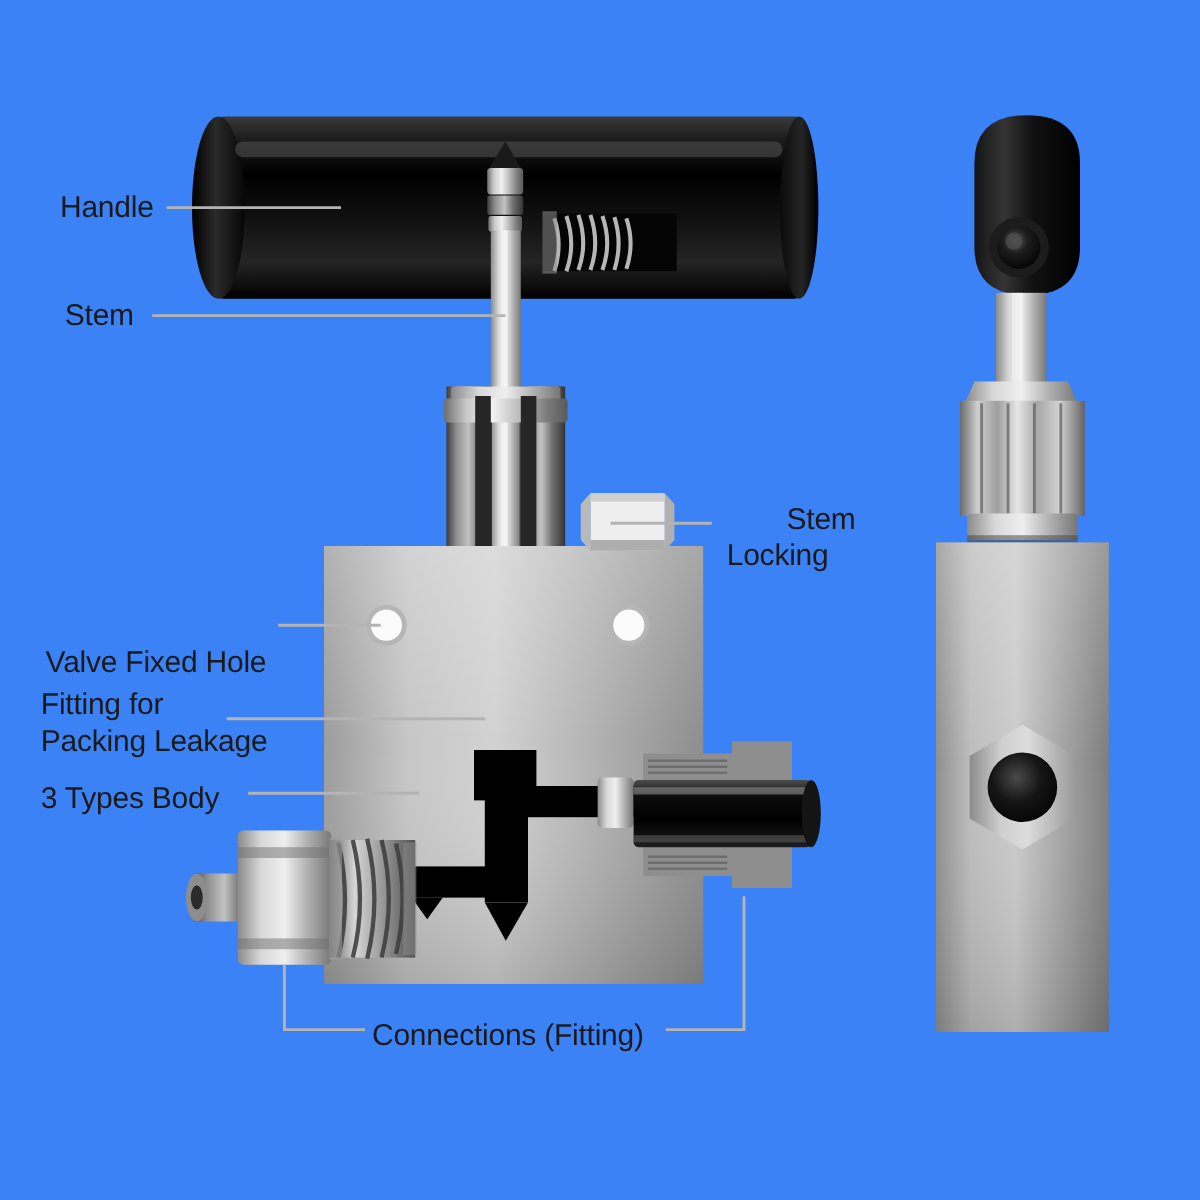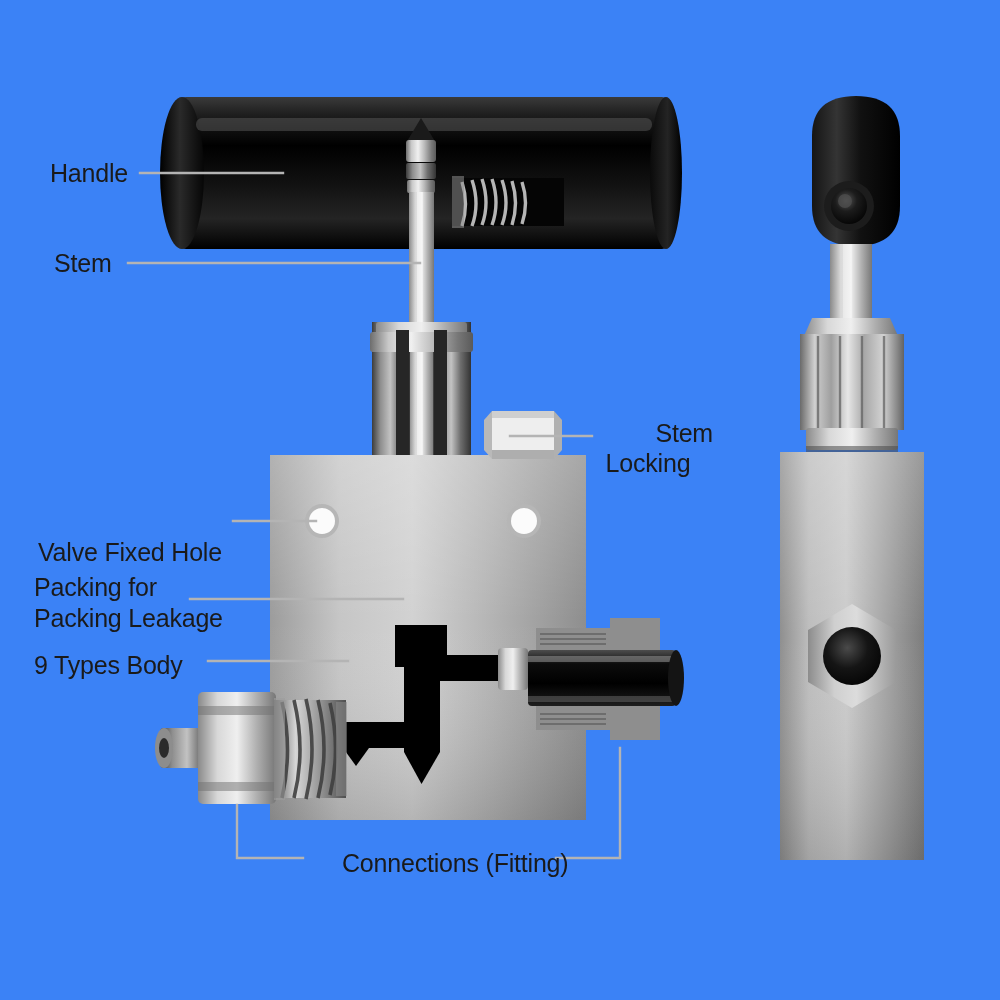--- a/index.html
+++ b/index.html
@@ -339,21 +339,21 @@
   <div class="lbl" style="left:54px; top:248px;">Stem</div>
 
   <div>
     <div class="lbl" style="left:603px; top:418px; width:110px; text-align:right;">Stem</div>
     <div class="lbl" style="left:583px; top:448px; width:130px; text-align:center;">Locking</div>
   </div>
 
   <div class="lbl" style="left:38px; top:505px;margin-top:32px;">Valve Fixed Hole</div>
 
   <div>
-    <div class="lbl" style="left:34px; top:572px;">Packing for</div>
+    <div class="lbl" style="left:34px; top:572px;">Fitting for</div>
     <div class="lbl" style="left:34px; top:603px;">Packing Leakage</div>
   </div>
 
-  <div class="lbl" style="left:34px; top:650px;">9 Types Body</div>
-
-  <div class="lbl" style="left:310px; top:848px;margin-left:32px;">Connections (Fitting)</div>
+  <div class="lbl" style="left:34px; top:650px;">3 Types Body</div>
+
+  <div class="lbl" style="left:310px; top:848px;">Connections (Fitting)</div>
 
 </div>
 
 </body></html>

